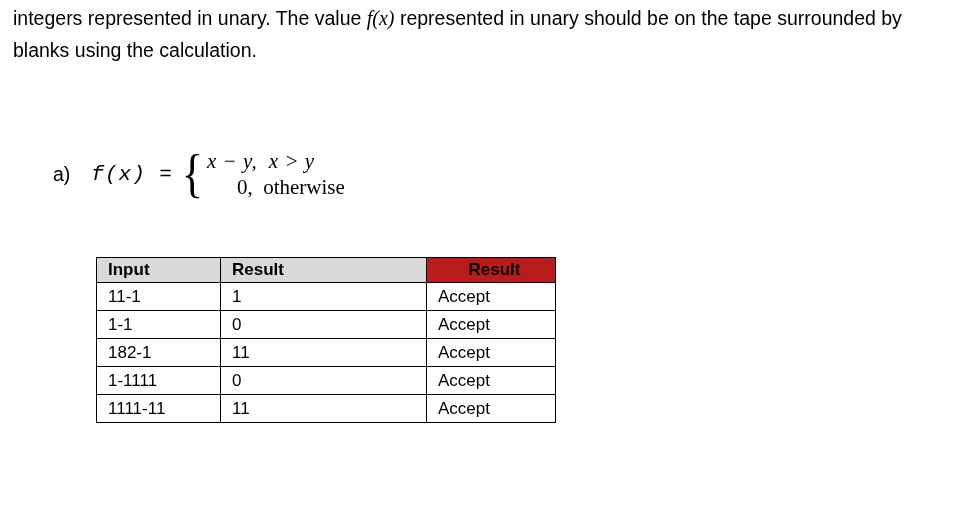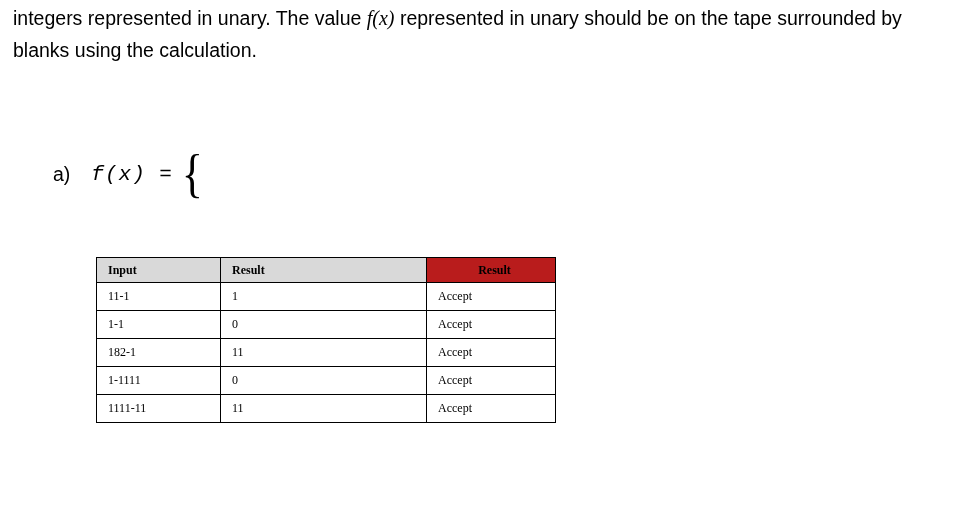--- a/index.html
+++ b/index.html
@@ -62,22 +62,22 @@
     line-height: 26px;
   }
   .fcase1 { font-style: italic; white-space: pre; letter-spacing: 0.5px; }
   .fcase2 { font-style: normal; white-space: pre; margin-left: 30px; }
 
   
   .doc-table {
     position: absolute;
     left: 96px; top: 257px;
     border-collapse: collapse;
-    font-family: Liberation Serif, serif;
-    font-size: 12px;
+    font-family: Liberation Sans, sans-serif;
+    font-size: 17px;
   }
   .doc-table col.c1 { width: 124px; }
   .doc-table col.c2 { width: 206px; }
   .doc-table col.c3 { width: 129px; }
   .doc-table th, .doc-table td {
     border: 1.5px solid #000000;
     text-align: left;
     vertical-align: middle;
     padding: 1px 4px 1px 11px;
   }
@@ -101,20 +101,24 @@
     </div>
     <div class="pline">
       <span>blanks using the calculation.</span>
     </div>
   </div>
 
   <div class="formula">
     <span class="flabel">a)</span>
     <span class="flhs">f(x) =</span>
     <span class="fbrace">{</span>
+    <span class="fcases">
+      <span class="fcase1">x − y,  x &gt; y</span>
+      <span class="fcase2">0,  otherwise</span>
+    </span>
   </div>
 
   <table class="doc-table">
     <colgroup>
         <col class="c1">
         <col class="c2">
         <col class="c3">
       </colgroup>
     <thead>
       <tr>

